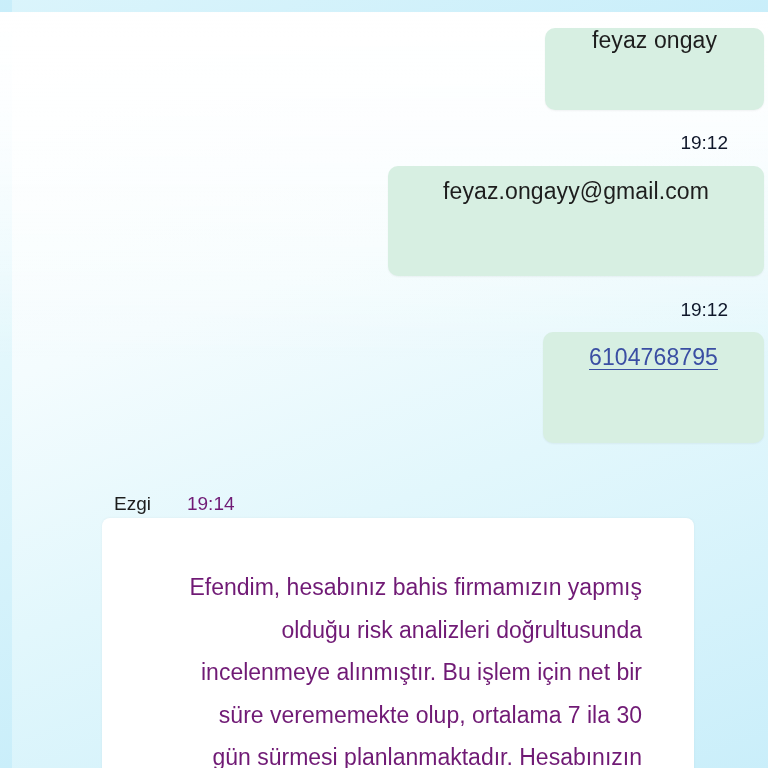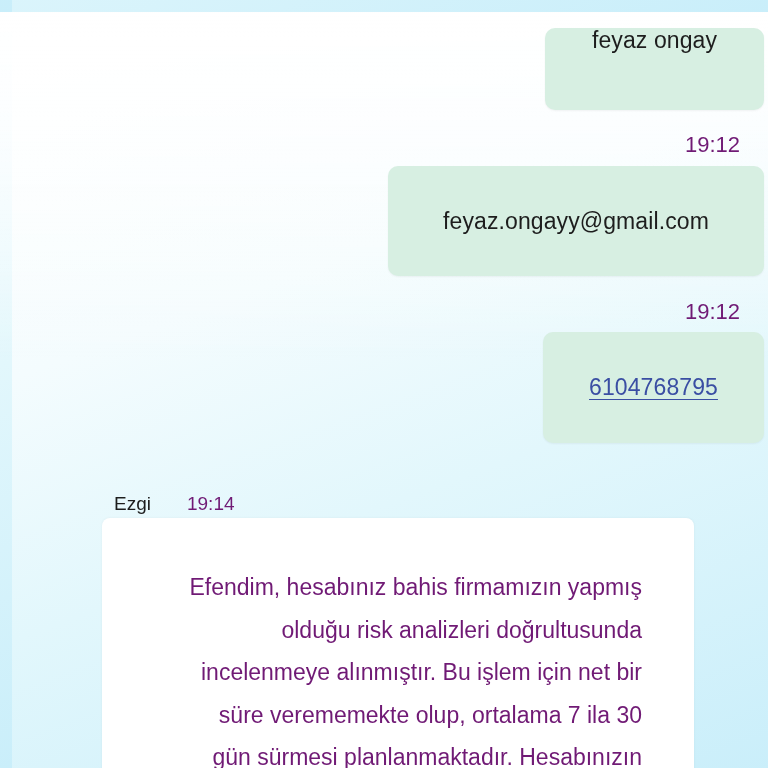--- a/index.html
+++ b/index.html
@@ -16,28 +16,28 @@
     .chat {
       position: absolute; left: 0; top: 0; width: 768px; height: 768px;
     }
     .bubble-out {
       position: absolute;
       background: #d7efe2;
       border-radius: 10px;
       box-shadow: 0 1px 2px rgba(0,0,0,0.05);
       color: #1d1d1d;
       font-size: 23px;
-      display: flex; align-items: center; justify-content: center;
+      display: flex; justify-content: center;
       letter-spacing: 0.1px;
     }
     .time-out {
       position: absolute;
-      right: 52px;
-      font-size: 22px;
-      color: #701a75;
+      right: 64px;
+      font-size: 19px;
+      color: #0f172a;
     }
     .msg-1 { left: 497px; top: -20px; width: 219px; height: 82px; align-items: flex-end; padding-bottom: 44px; }
     .time-1 { top: 84px; }
     .msg-2 { left: 340px; top: 118px; width: 376px; height: 110px; }
     .time-2 { top: 251px; }
     .msg-3 { left: 495px; top: 284px; width: 221px; height: 111px; }
     .phone-link {
       color: #3a4ea3;
       text-decoration: underline;
       text-underline-offset: 4px;

